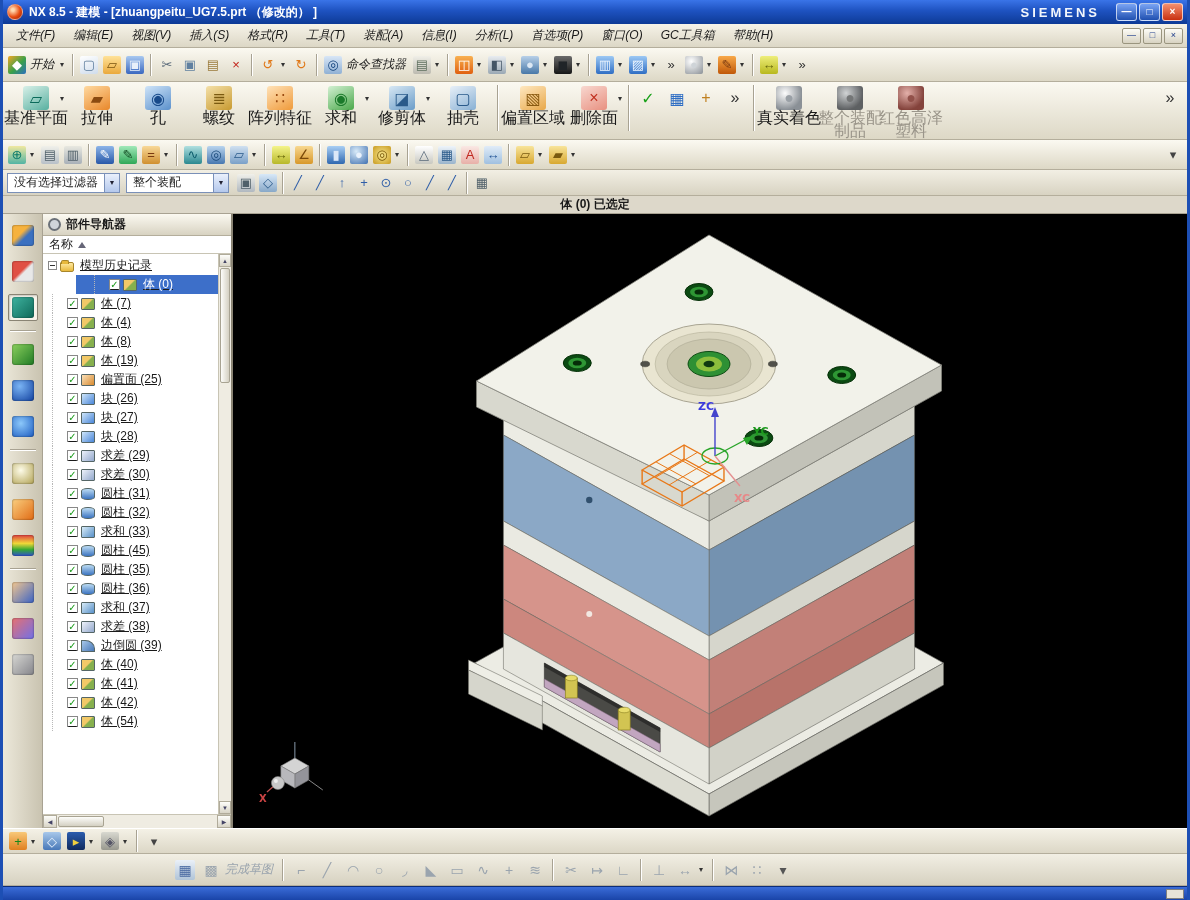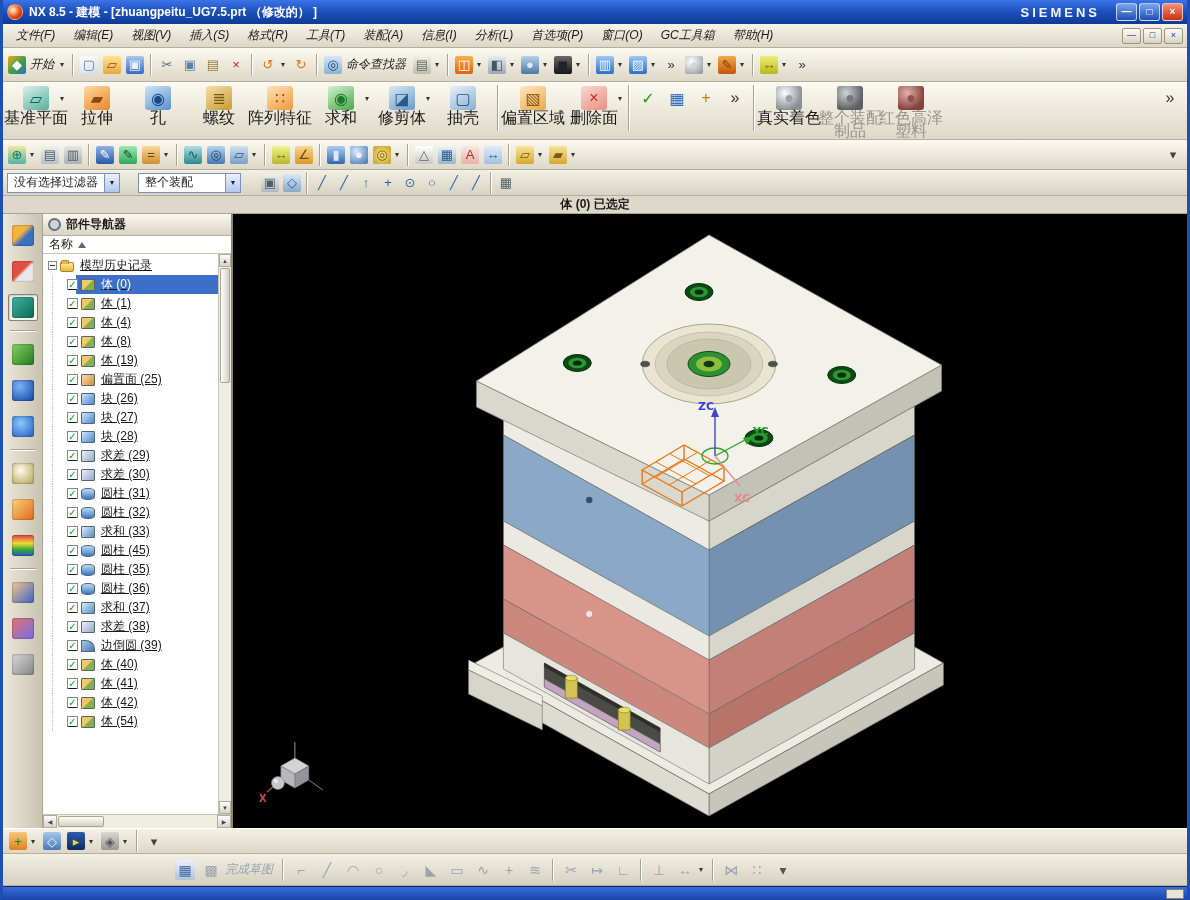--- a/index.html
+++ b/index.html
@@ -52,21 +52,21 @@
   .feat .fic { width:26px; height:24px; border-radius:3px; display:flex; align-items:center;
     justify-content:center; font-size:16px; margin-bottom:1px; }
   .feat .flbl { font-size:16px; line-height:13px; white-space:nowrap; }
   .feat .dd { position:absolute; right:0; top:9px; }
   .feat.sm { width:28px; }
   .feat.disabled .flbl { color:#9a958a; }
   .feat.disabled .fic { opacity:.8; }
   .row2 .feat:last-child { margin-left:auto; }
 
   
-  .selbar { height:26px; flex:none; display:flex; align-items:center; padding:0 4px; gap:14px;
+  .selbar { height:26px; flex:none; display:flex; align-items:center; padding:0 4px; gap:2px;
     background:linear-gradient(#f2efe4,#d8d3c2); border-bottom:1px solid #b4ae9c; }
   .selbox { display:inline-flex; align-items:center; height:20px; background:#fff;
     border:1px solid #7a90b8; margin-right:4px; }
   .selval { padding:0 6px; min-width:86px; }
   .selarrow { width:15px; height:18px; border-left:1px solid #7a90b8; color:#223;
     background:linear-gradient(#eaf0fc,#b4c8ec); display:flex; align-items:center; justify-content:center; }
   .selarrow::after { content:"▼"; font-size:7px; }
 
   
   .promptbar { height:18px; flex:none; display:flex; align-items:flex-end; justify-content:center;
@@ -89,21 +89,21 @@
   .nav-header { height:22px; flex:none; display:flex; align-items:center; gap:5px; padding:0 5px;
     background:linear-gradient(#fbf9f1,#d8d3c2); border-bottom:1px solid #b4ae9c; font-weight:bold; }
   .nav-hicon { width:13px; height:13px; border-radius:50%; border:2px solid #6a7078; background:#cfd4da; }
   .nav-col { height:18px; flex:none; display:flex; align-items:center; gap:5px; padding:0 6px;
     background:#fff; border-bottom:1px solid #c8c4b4; }
   .sortarrow { width:0; height:0; border-left:4px solid transparent; border-right:4px solid transparent;
     border-bottom:6px solid #667; }
   .nav-body { flex:1; position:relative; background:#fff; overflow:hidden; }
   .tree { position:absolute; inset:0 13px 0 0; padding:2px 0 0 3px; overflow:hidden;text-decoration:underline; }
   .trow { display:flex; align-items:center; height:19px; gap:3px; white-space:nowrap; }
-  .trow.selected { background:linear-gradient(90deg,transparent 30px,#3d6fc9 30px); }
+  .trow.selected { background:linear-gradient(90deg,transparent 30px,#3d6fc9 30px);justify-content:center; }
   .trow.selected .tl { color:#fff; }
   .tg { width:12px; height:19px; border-left:1px dotted #b8b8b8; margin-left:6px; flex:none; }
   .cb { width:11px; height:11px; border:1px solid #888; background:#fff; flex:none;
     display:inline-flex; align-items:center; justify-content:center; font-size:10px; font-weight:bold; color:#1a9a1a; }
   .trow.checked .cb::after { content:"✓"; }
   .ti { width:14px; height:12px; border:1px solid #566; border-radius:1px; flex:none; }
   .t-body .ti { background:linear-gradient(135deg,#f2c968 45%,#86b04e 55%); }
   .t-offset .ti { background:linear-gradient(135deg,#fae0b8,#d88a30); }
   .t-block .ti { background:linear-gradient(135deg,#cfe6fa,#4a86d8); }
   .t-subtract .ti { background:linear-gradient(135deg,#eef2fa,#92a8cc); }
@@ -753,21 +753,21 @@
                 <span class="tg"></span>
                 <span class="cb"></span>
                 <span class="ti"></span>
                 <span class="tl">体 (0)</span>
               </div>
 
               <div class="trow checked t-body">
                 <span class="tg"></span>
                 <span class="cb"></span>
                 <span class="ti"></span>
-                <span class="tl">体 (1)</span>
+                <span class="tl">体 (7)</span>
               </div>
 
               <div class="trow checked t-body">
                 <span class="tg"></span>
                 <span class="cb"></span>
                 <span class="ti"></span>
                 <span class="tl">体 (4)</span>
               </div>
 
               <div class="trow checked t-body">

